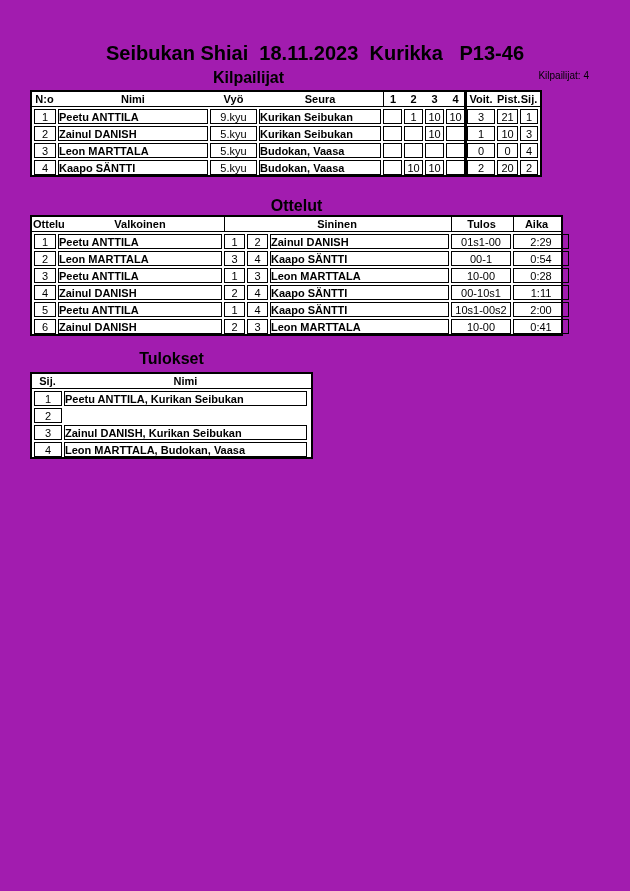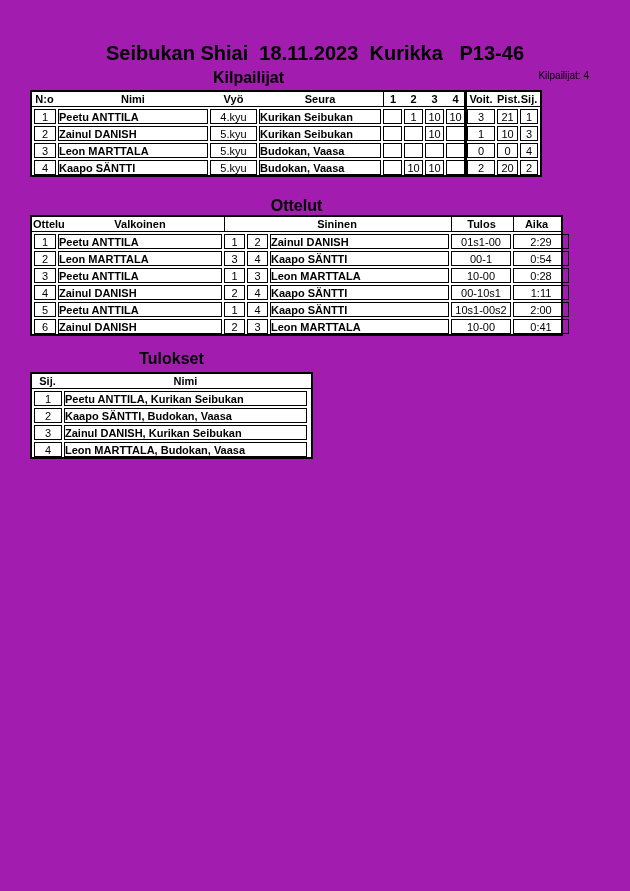--- a/index.html
+++ b/index.html
@@ -68,21 +68,21 @@
       <div class="hc w-m">3</div>
       <div class="hc w-m">4</div>
       <div class="hc w-voit">Voit.</div>
       <div class="hc w-pist">Pist.</div>
       <div class="hc w-sij">Sij.</div>
     </div>
 
     <div class="row">
       <div class="c w-no">1</div>
       <div class="c w-nimi left">Peetu ANTTILA</div>
-      <div class="c w-vyo">4.kyu</div>
+      <div class="c w-vyo">9.kyu</div>
       <div class="c w-seura left">Kurikan Seibukan</div>
       <div class="c w-m"></div>
       <div class="c w-m">1</div>
       <div class="c w-m">10</div>
       <div class="c w-m">10</div>
       <div class="c w-voit">3</div>
       <div class="c w-pist">21</div>
       <div class="c w-sij">1</div>
     </div>
     <div class="row">
@@ -199,21 +199,20 @@
     <div class="thead">
       <div class="hc s-sij-h hleft">Sij.</div>
       <div class="hc s-nimi">Nimi</div>
     </div>
     <div class="row">
       <div class="c s-sij">1</div>
       <div class="c s-nimi left">Peetu ANTTILA, Kurikan Seibukan</div>
     </div>
     <div class="row">
       <div class="c s-sij">2</div>
-      <div class="c s-nimi left">Kaapo SÄNTTI, Budokan, Vaasa</div>
     </div>
     <div class="row">
       <div class="c s-sij">3</div>
       <div class="c s-nimi left">Zainul DANISH, Kurikan Seibukan</div>
     </div>
     <div class="row">
       <div class="c s-sij">4</div>
       <div class="c s-nimi left">Leon MARTTALA, Budokan, Vaasa</div>
     </div>
   </div>

